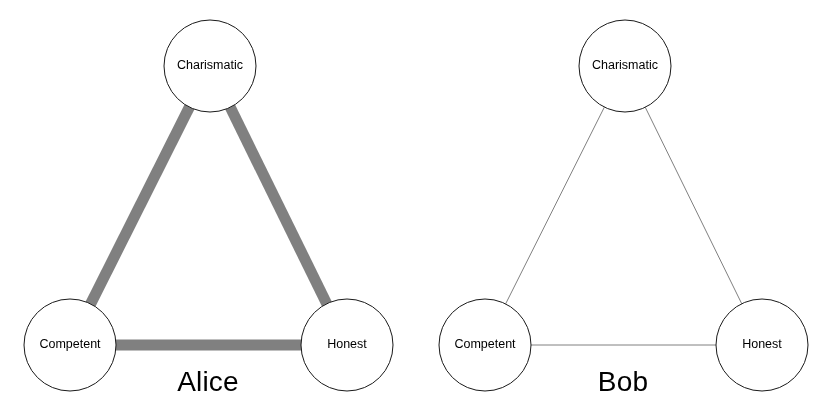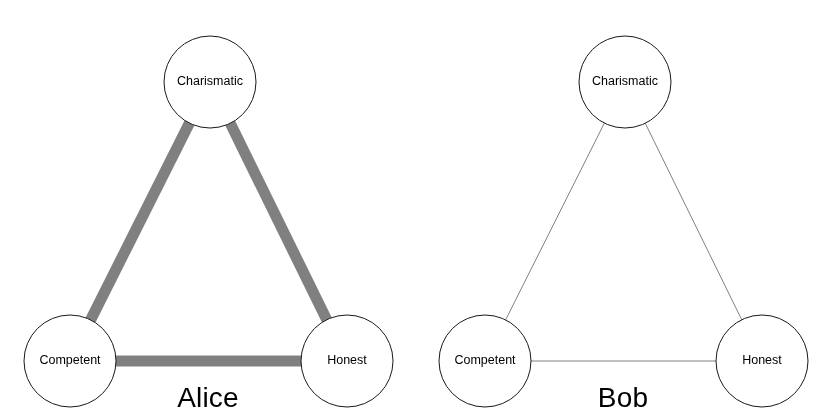--- a/index.html
+++ b/index.html
@@ -15,21 +15,21 @@
     overflow: hidden;
   }
   #figure {
     position: relative;
     width: 830px;
     height: 415px;
     background: #ffffff;
   }
   .panel {
     position: absolute;
-    top: 16px;
+    top: 0;
     width: 415px;
     height: 297px;
   }
   #panel-alice { left: 0; }
   #panel-bob   { left: 415px; }
 
   .graph-svg {
     position: absolute;
     left: 0;
     top: 0;

